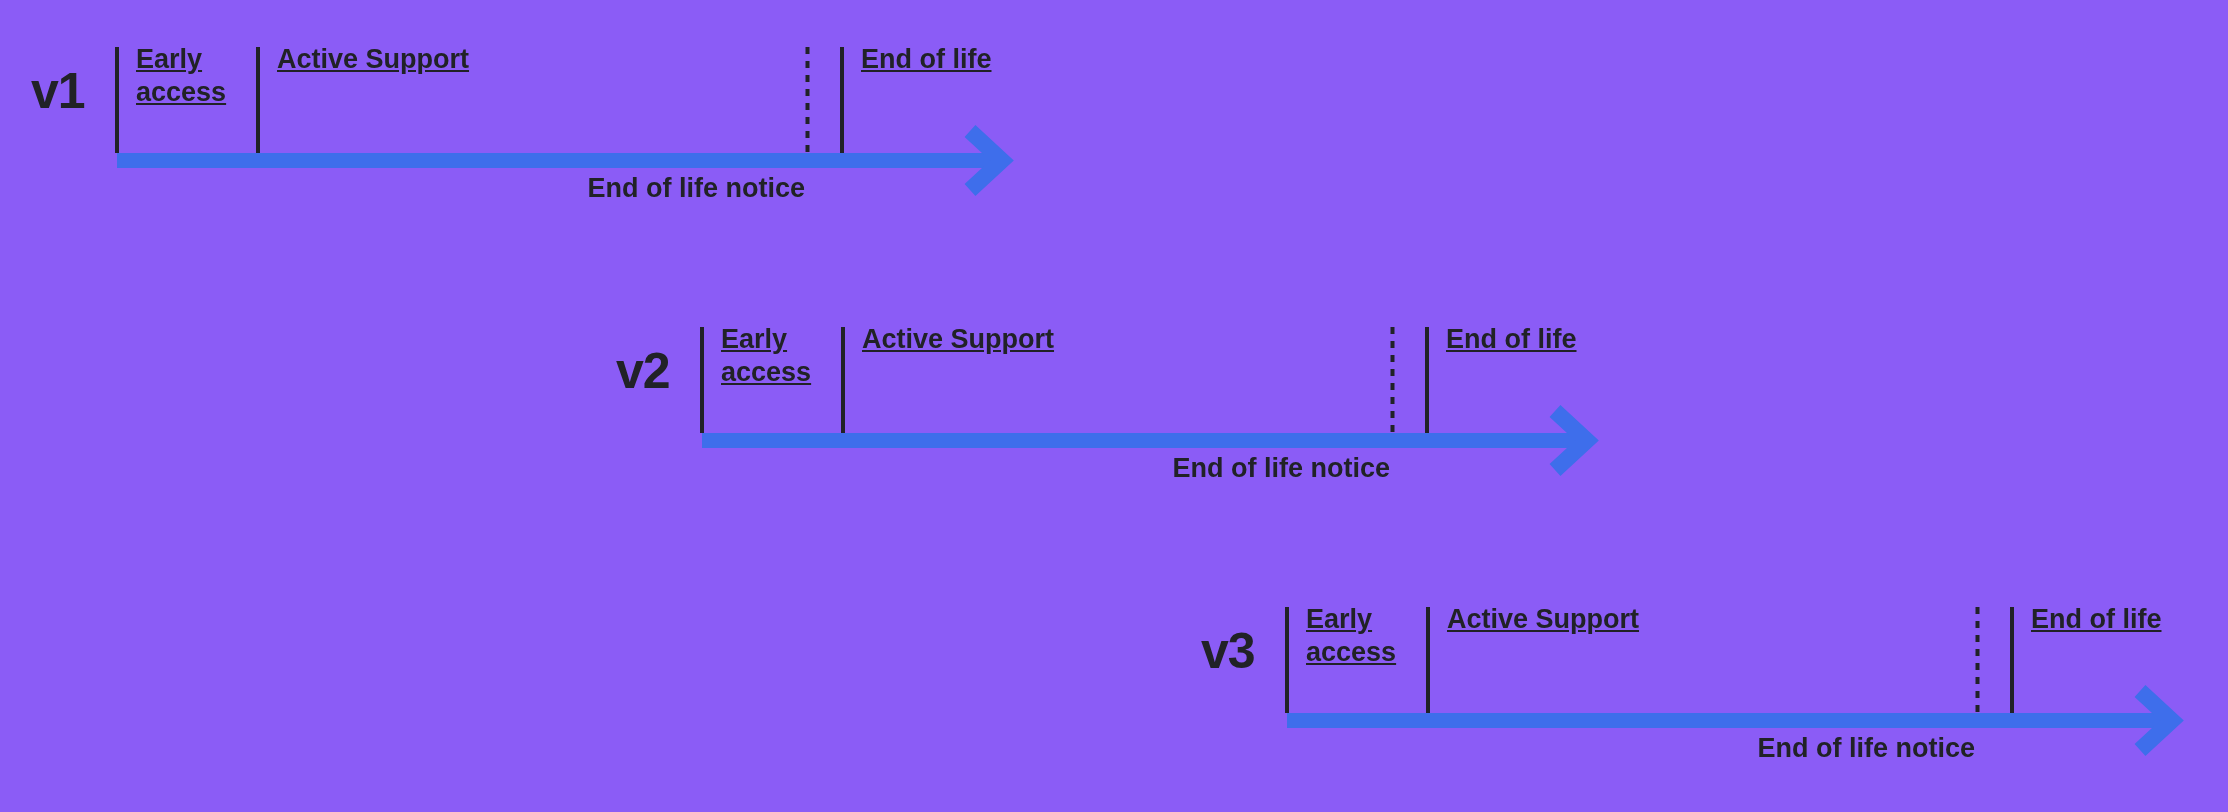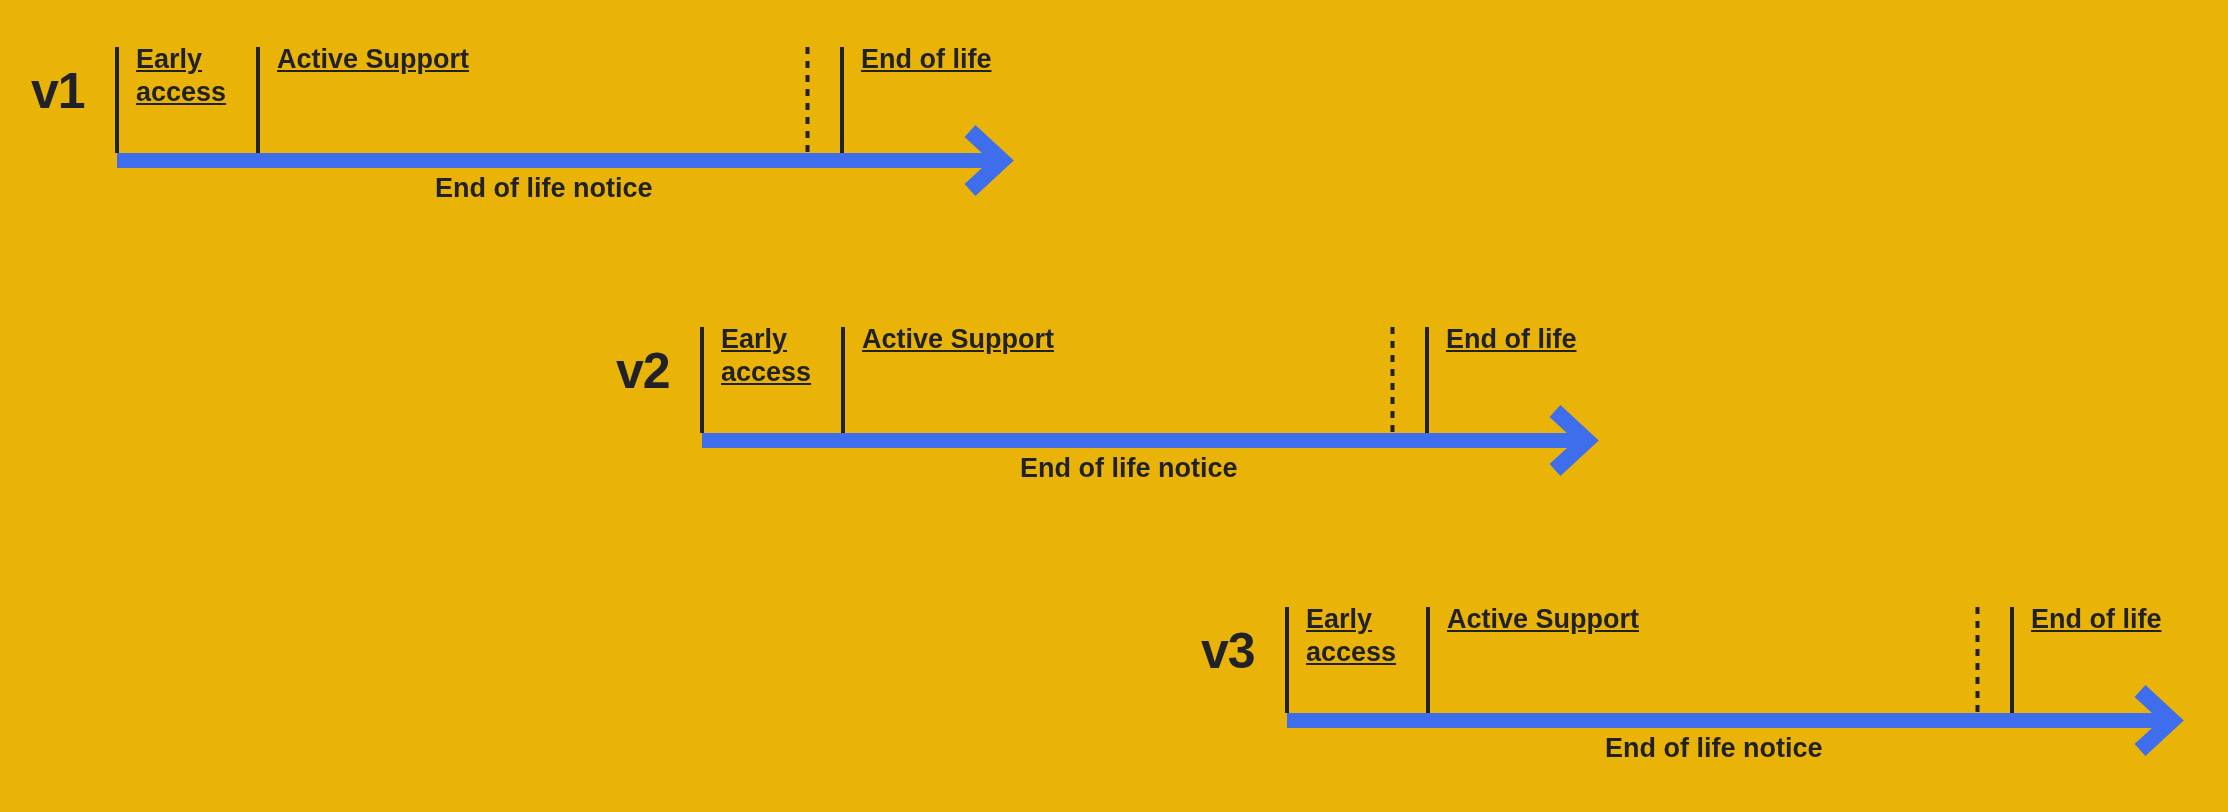--- a/index.html
+++ b/index.html
@@ -4,21 +4,21 @@
 <style>
   html, body {
     margin: 0;
     padding: 0;
     background: #ffffff;
   }
   .canvas {
     position: relative;
     width: 2228px;
     height: 812px;
-    background: #eab308;
+    background: #8b5cf6;
     overflow: hidden;
     font-family: "Liberation Sans", sans-serif;
     color: #212227;
   }
   .row {
     position: absolute;
     width: 1060px;
     height: 230px;
     left: 0;
     top: 0;
@@ -70,20 +70,21 @@
     text-decoration: underline;
   }
   .phase.ea  { left: 136px; width: 118px; }
   .phase.as  { left: 277px; width: 430px; white-space: nowrap; }
   .phase.eol { left: 861px; width: 240px; white-space: nowrap; }
   .notice {
     position: absolute;
     left: 435px;
     top: 172px;
     width: 370px;
+    text-align: right;
     font-size: 27px;
     line-height: 33px;
     font-weight: 700;
     white-space: nowrap;
   }
 </style>
 </head>
 <body>
 
 <div class="canvas">

